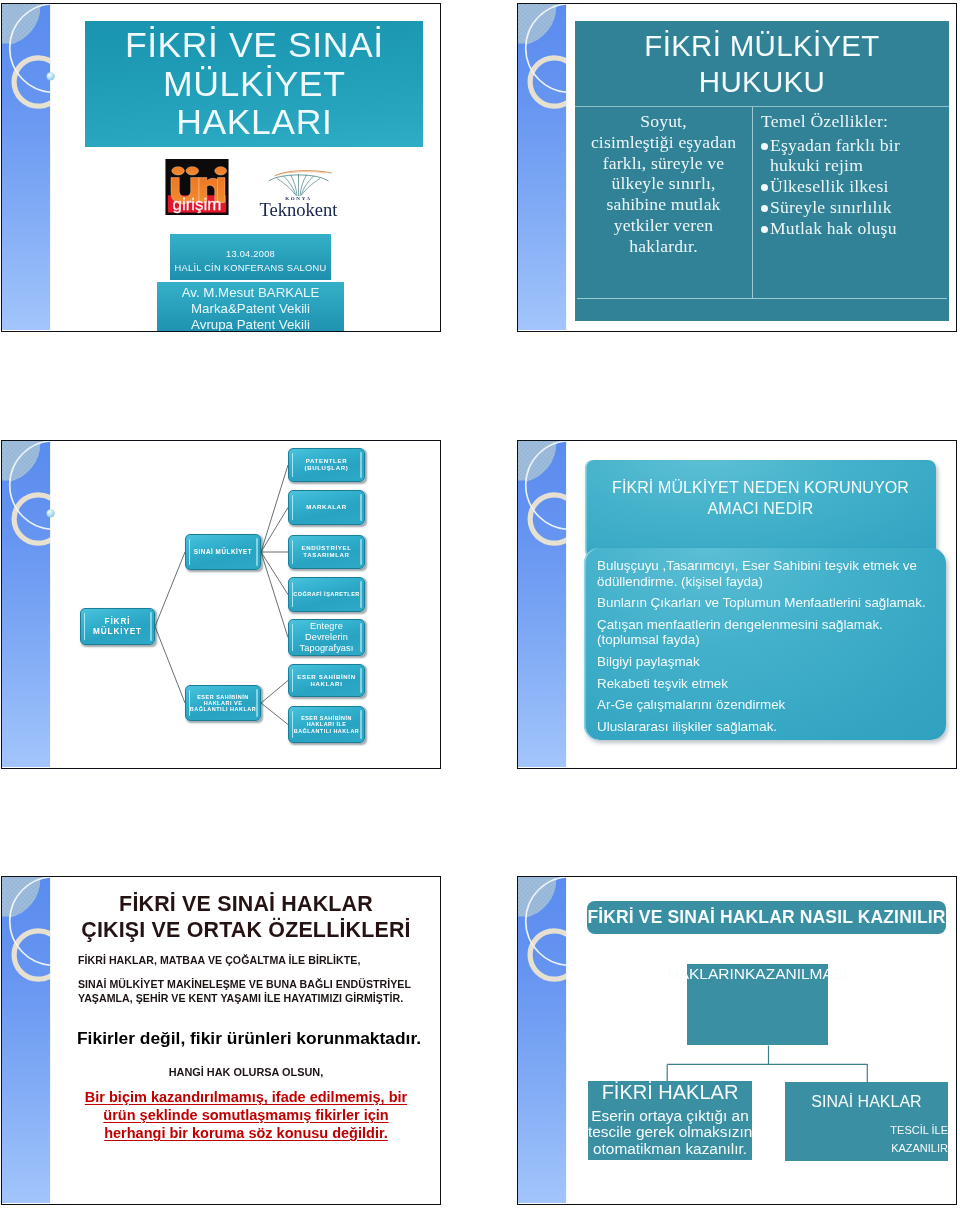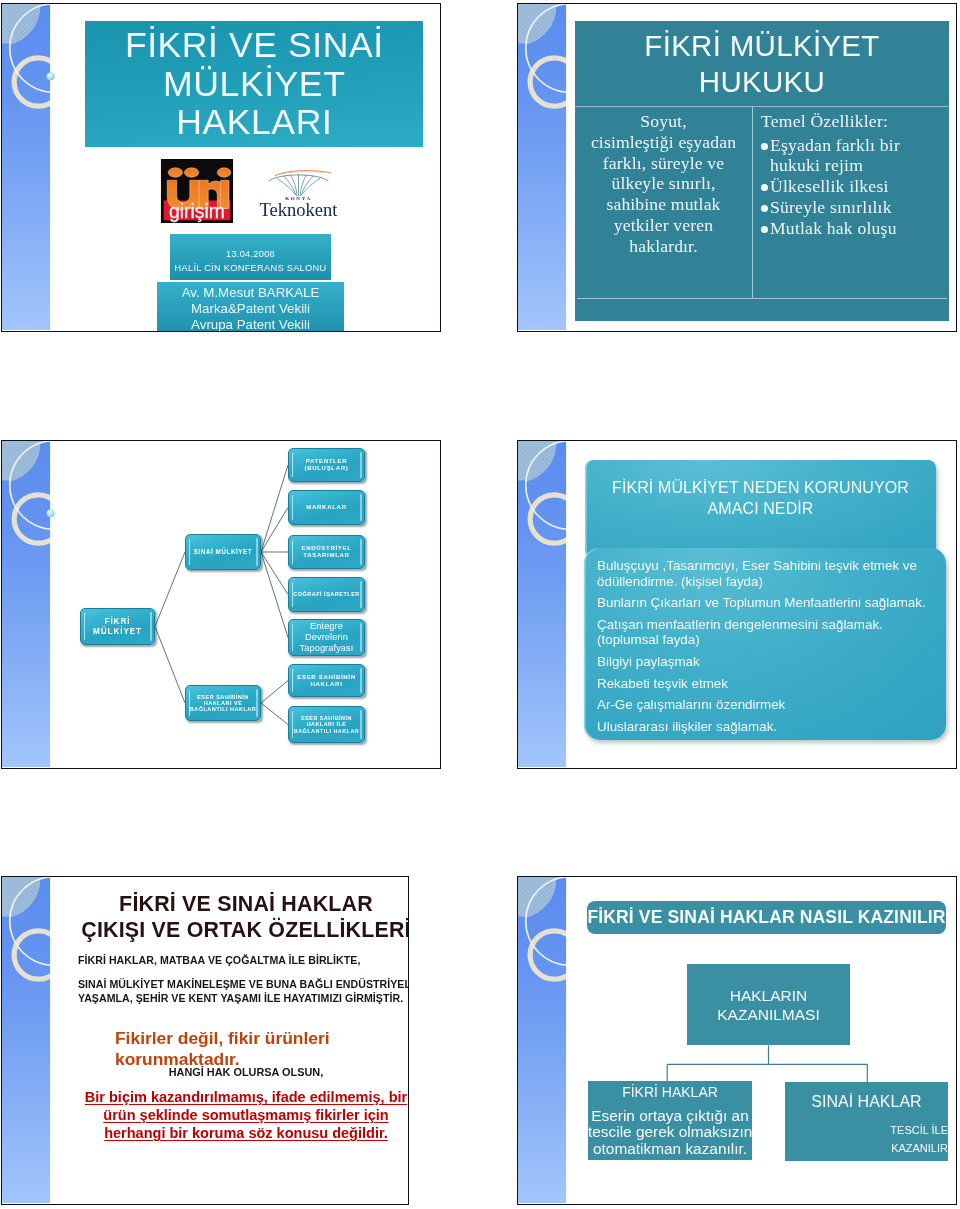--- a/index.html
+++ b/index.html
@@ -7,21 +7,21 @@
   .page{position:absolute;left:0;top:0;width:960px;height:1209px;background:#fff;}
   .slide{position:absolute;border:1.5px solid #0d1117;background:#fff;overflow:hidden;box-sizing:border-box;}
   .sbar{position:absolute;left:0;top:0;width:53px;height:100%;pointer-events:none;}
   .sbar svg{display:block;width:53px;height:326px;}
   
   .s1-title{position:absolute;left:83px;top:17px;width:338px;height:126px;
     background:linear-gradient(175deg,#1a94b0 0%,#1f9cb6 40%,#27a5bf 75%,#2eadc6 100%);
     color:#f0fafd;font-size:35.6px;line-height:38.6px;text-align:center;
     display:flex;flex-direction:column;justify-content:center;letter-spacing:0.55px;
     text-indent:0.55px;}
-  .s1-logo1{position:absolute;left:155px;top:155px;width:80px;height:64px;}
+  .s1-logo1{position:absolute;left:155px;top:155px;width:80px;height:56px;}
   .s1-logo1 svg{width:100%;height:100%;display:block;}
   .s1-logo2{position:absolute;left:252px;top:163px;width:89px;height:51px;}
   .s1-logo2 svg{width:100%;height:100%;display:block;}
   .s1-date{position:absolute;left:168px;top:230px;width:161px;height:46px;
     background:linear-gradient(180deg,#36b0c8 0%,#2aa2bc 45%,#1d8fad 100%);
     color:#f2fbfd;font-size:9.3px;line-height:14.2px;text-align:center;
     display:flex;flex-direction:column;justify-content:flex-end;padding-bottom:5px;
     letter-spacing:0.25px;box-sizing:border-box;}
   .s1-speaker{position:absolute;left:155px;top:277.5px;width:187px;height:52px;
     background:linear-gradient(180deg,#36b0c8 0%,#2ba3be 40%,#1e91af 100%);
@@ -75,39 +75,39 @@
     box-shadow:2px 3px 4px rgba(30,60,75,0.30), inset 1.6px 0 0 rgba(200,240,250,0.55);}
   .s4-body p{margin:0 0 6.2px 0;}
   
   .s5-wrap{position:absolute;left:53px;top:0;width:382px;height:329px;color:#1a1414;}
   .s5-title{position:absolute;left:0;top:14px;width:382px;text-align:center;
     font-size:21.4px;line-height:26px;font-weight:bold;color:#241312;letter-spacing:0.2px;}
   .s5-p1{position:absolute;left:23px;top:77px;font-size:10.6px;font-weight:bold;
     letter-spacing:0.05px;color:#1c1413;}
   .s5-p2{position:absolute;left:23px;top:101px;font-size:10.6px;font-weight:bold;
     line-height:13.8px;letter-spacing:0.05px;color:#1c1413;}
-  .s5-p3{position:absolute;left:22px;top:151px;font-size:17.4px;font-weight:bold;color:#c2410c;margin-left:38px;}
+  .s5-p3{position:absolute;left:22px;top:151px;font-size:17.4px;font-weight:bold;color:#000000;}
   .s5-p4{position:absolute;left:0;top:189px;width:382px;text-align:center;
     font-size:10.9px;font-weight:bold;color:#1c1413;}
   .s5-p5{position:absolute;left:0;top:211px;width:382px;text-align:center;
     font-size:14.5px;font-weight:bold;line-height:18.1px;color:#c00000;
     text-decoration:underline;text-underline-offset:1.5px;}
   
   .s6-lines{position:absolute;left:0;top:0;width:440px;height:329px;}
   .s6-title{position:absolute;left:69px;top:24px;width:359px;height:33px;border-radius:8px;
     background:#3b8fa3;color:#f6fbfc;font-size:17.5px;text-align:center;line-height:33px;
     box-sizing:border-box;letter-spacing:0.15px;font-weight:bold;}
-  .s6-root{position:absolute;left:169px;top:87px;width:163px;height:81px;background:#3b8fa3;
+  .s6-root{position:absolute;left:169px;top:87px;width:141px;height:81px;background:#3b8fa3;
     color:#f7fcfd;font-size:15.5px;line-height:19px;text-align:center;
-    display:flex;flex-direction:column;justify-content:center;box-sizing:border-box;}
+    display:flex;flex-direction:row;justify-content:center;box-sizing:border-box;}
   .s6-left{position:absolute;left:70px;top:204px;width:164px;height:79px;background:#3b8fa3;
     color:#f7fcfd;box-sizing:border-box;padding-top:1px;text-align:center;overflow:visible;}
   .s6-right{position:absolute;left:267px;top:205px;width:163px;height:79px;background:#3b8fa3;
     color:#f7fcfd;box-sizing:border-box;padding-top:10px;text-align:center;}
-  .s6-h{font-size:14px;line-height:21px;margin-bottom:5px;}
+  .s6-h{font-size:20px;line-height:21px;margin-bottom:5px;}
   .s6-t{font-size:15.4px;line-height:16.3px;white-space:nowrap;}
   .s6-h2{font-size:16px;line-height:20px;margin-bottom:10px;}
   .s6-t2{font-size:11px;line-height:17.5px;text-align:right;}
 </style>
 </head>
 <body>
 
 <div class="page">
 
   <svg width="0" height="0" style="position:absolute" aria-hidden="true">
@@ -320,21 +320,21 @@
     <div class="s4-body">
       <p><span>Buluşçuyu ,Tasarımcıyı, Eser Sahibini teşvik etmek ve</span><br><span>ödüllendirme. (kişisel fayda)</span></p>
       <p>Bunların Çıkarları ve Toplumun Menfaatlerini sağlamak.</p>
       <p><span>Çatışan menfaatlerin dengelenmesini sağlamak.</span><br><span>(toplumsal fayda)</span></p>
       <p>Bilgiyi paylaşmak</p>
       <p>Rekabeti teşvik etmek</p>
       <p>Ar-Ge çalışmalarını özendirmek</p>
       <p>Uluslararası ilişkiler sağlamak.</p>
     </div>
   </div>
-  <div class="slide" id="s5" style="left:1px;top:876px;width:408px;height:329px">
+  <div class="slide" id="s5" style="left:1px;top:876px;width:440px;height:329px">
     <div class="sbar">
         <svg viewBox="0 0 53 326">
           <use href="#sidebarBase"></use>
         </svg>
       </div>
     <div class="s5-wrap">
       <div class="s5-title">
         <div>FİKRİ VE SINAİ HAKLAR</div>
         <div>ÇIKIŞI VE ORTAK ÖZELLİKLERİ</div>
       </div>

